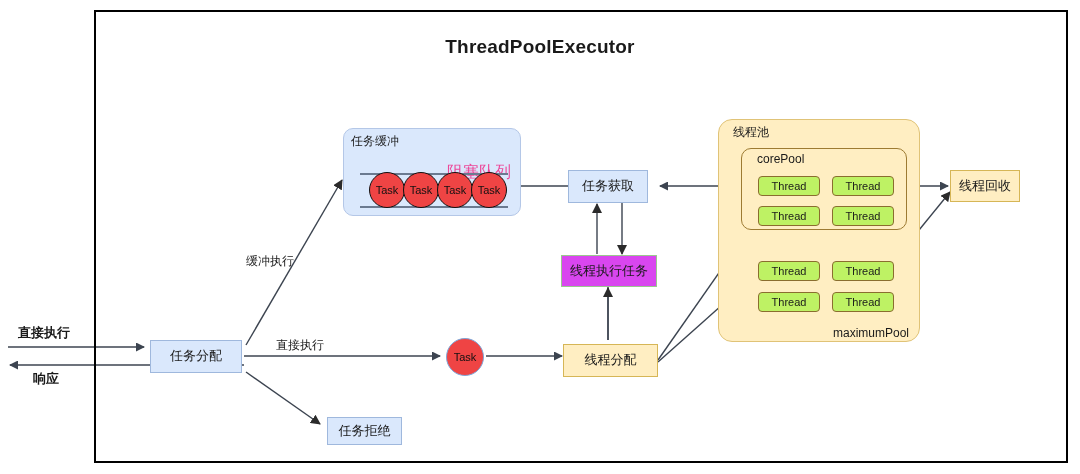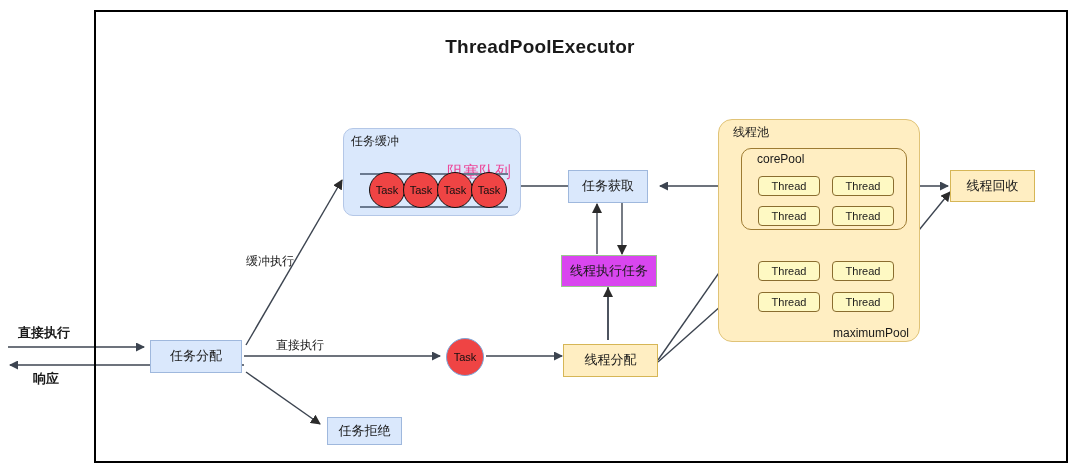--- a/index.html
+++ b/index.html
@@ -146,21 +146,21 @@
   .maxpool-title {
     position: absolute;
     left: 833px; top: 326px;
     font-size: 12px;
     color: #1a1a1a;
   }
   .thread-box {
     position: absolute;
     width: 62px;
     height: 20px;
-    background: #fef9c3;
+    background: #bef264;
     border: 1px solid #8a6d2f;
     border-radius: 4px;
     display: flex;
     align-items: center;
     justify-content: center;
     font-size: 11px;
     color: #1a1a1a;
     box-sizing: border-box;
   }
   
@@ -258,13 +258,13 @@
 <div class="thread-box" style="left:758px; top:176px;">Thread</div>
 <div class="thread-box" style="left:832px; top:176px;">Thread</div>
 <div class="thread-box" style="left:758px; top:206px;">Thread</div>
 <div class="thread-box" style="left:832px; top:206px;">Thread</div>
 
 <div class="thread-box" style="left:758px; top:261px;">Thread</div>
 <div class="thread-box" style="left:832px; top:261px;">Thread</div>
 <div class="thread-box" style="left:758px; top:292px;">Thread</div>
 <div class="thread-box" style="left:832px; top:292px;">Thread</div>
 
-<div class="node tan" style="left:950px; top:170px; width:85px; height:32px;">线程回收</div>
+<div class="node tan" style="left:950px; top:170px; width:70px; height:32px;">线程回收</div>
 
 </body></html>

